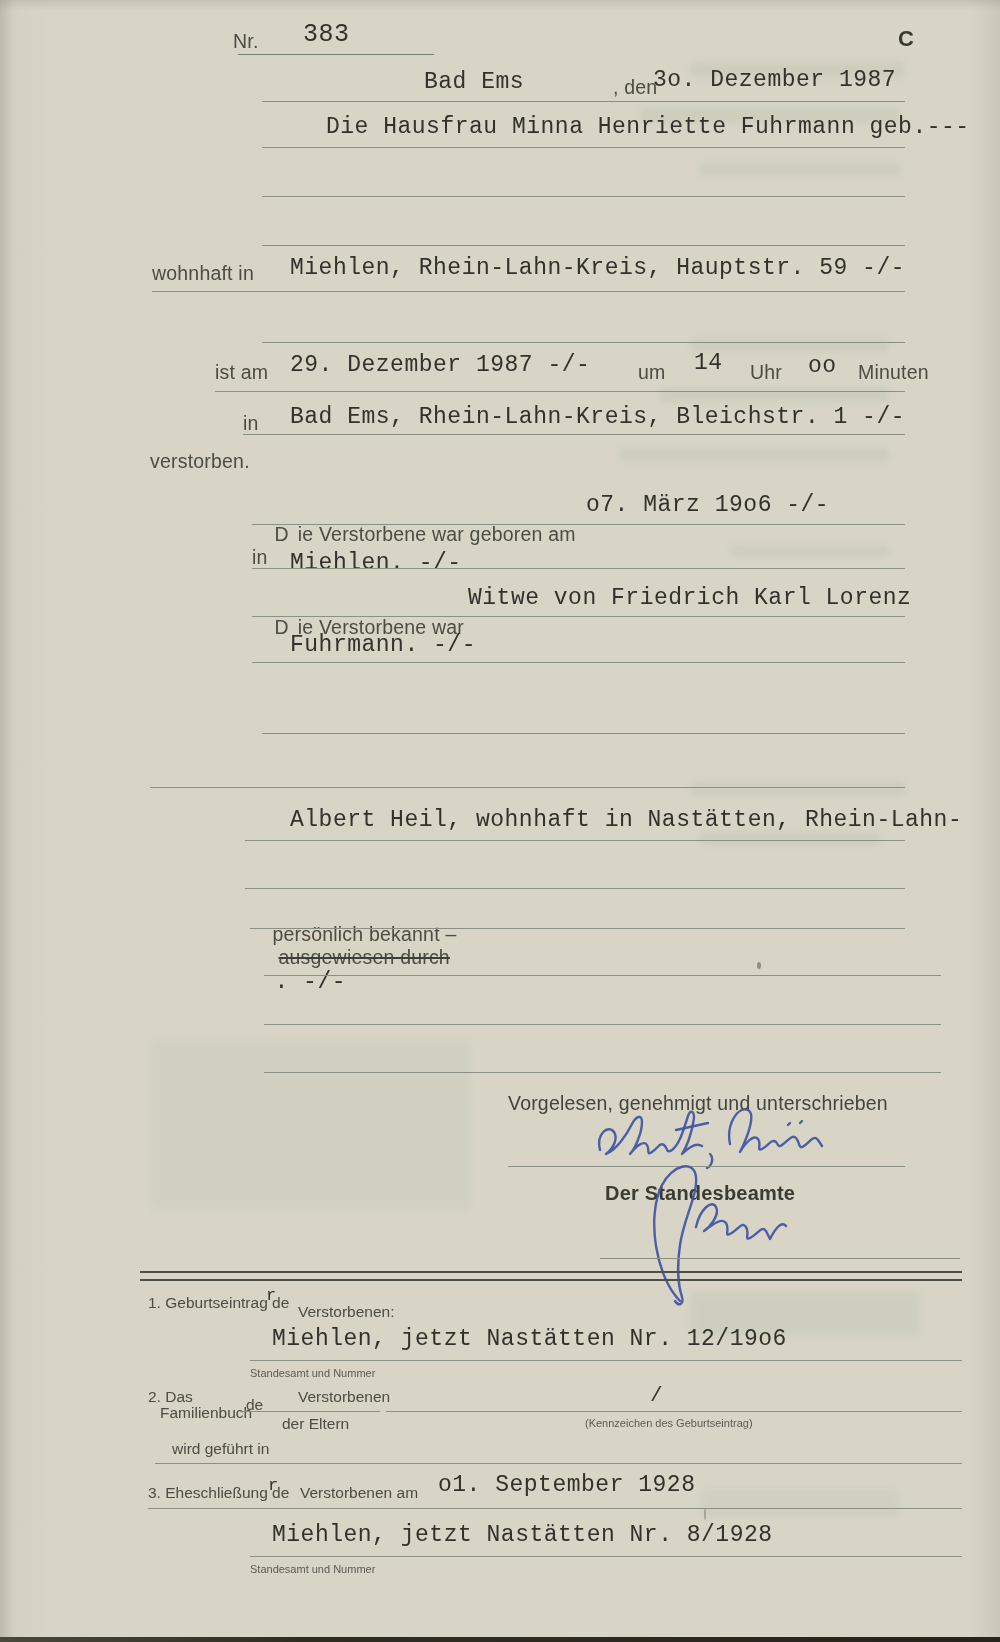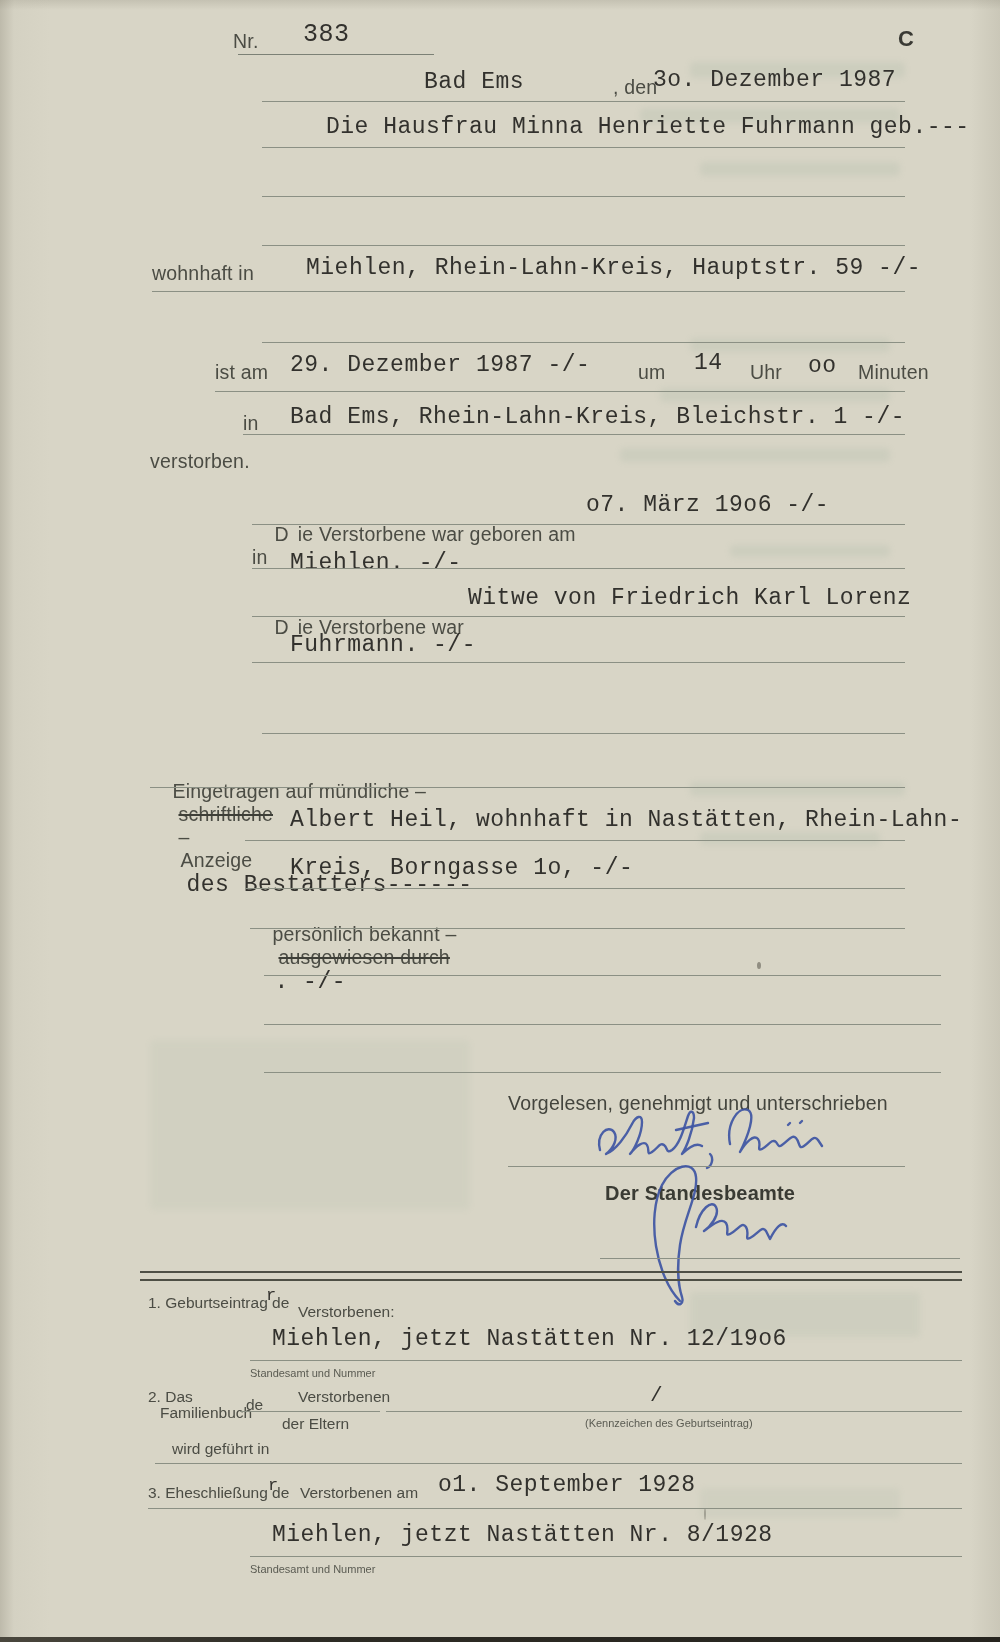--- a/index.html
+++ b/index.html
@@ -60,21 +60,21 @@
   <span class="typed" style="left:653px;top:67px;">3o. Dezember 1987</span>
   <div class="rule" style="left:262px;top:101px;width:643px;"></div>
 
   <span class="typed" style="left:290px;top:114px;margin-left:36px;">Die Hausfrau Minna Henriette Fuhrmann geb.---</span>
   <div class="rule" style="left:262px;top:147px;width:643px;"></div>
   <div class="rule" style="left:262px;top:196px;width:643px;"></div>
 
   <div class="rule" style="left:262px;top:245px;width:643px;"></div>
 
   <span class="form" style="left:152px;top:262px;">wohnhaft in</span>
-  <span class="typed" style="left:306px;top:255px;text-align:center;">Miehlen, Rhein-Lahn-Kreis, Hauptstr. 59 -/-</span>
+  <span class="typed" style="left:290px;top:255px;text-align:center;">Miehlen, Rhein-Lahn-Kreis, Hauptstr. 59 -/-</span>
   <div class="rule" style="left:152px;top:291px;width:753px;"></div>
 
   <div class="rule" style="left:262px;top:342px;width:643px;"></div>
 
   <span class="form" style="left:215px;top:361px;">ist am</span>
   <span class="typed" style="left:290px;top:352px;">29. Dezember 1987 -/-</span>
   <span class="form" style="left:638px;top:361px;">um</span>
   <span class="typed" style="left:694px;top:350px;">14</span>
   <span class="form" style="left:750px;top:361px;">Uhr</span>
   <span class="typed" style="left:808px;top:353px;">oo</span>
@@ -100,32 +100,24 @@
   <div class="form" style="left:252px;top:593px;">
     <span>D</span><span style="margin-left:9px;">ie Verstorbene war</span>
   </div>
   <span class="typed" style="left:468px;top:585px;">Witwe von Friedrich Karl Lorenz</span>
   <div class="rule" style="left:252px;top:616px;width:653px;"></div>
   <span class="typed" style="left:290px;top:632px;">Fuhrmann. -/-</span>
   <div class="rule" style="left:252px;top:662px;width:653px;"></div>
 
   <div class="rule" style="left:262px;top:733px;width:643px;"></div>
 
-  <div class="form" style="left:150px;top:757px;">
-    <span>Eingetragen auf mündliche –</span>
-    <span class="struck" style="margin-left:6px;">schriftliche</span>
-    <span style="margin-left:6px;">–</span>
-    <span style="margin-left:8px;">Anzeige</span>
-    <span class="typed-in" style="margin-left:14px;">des Bestatters------</span>
-  </div>
   <div class="rule" style="left:150px;top:787px;width:755px;"></div>
 
   <span class="typed" style="left:290px;top:807px;">Albert Heil, wohnhaft in Nastätten, Rhein-Lahn-</span>
   <div class="rule" style="left:245px;top:840px;width:660px;"></div>
-  <span class="typed" style="left:290px;top:855px;">Kreis, Borngasse 1o, -/-</span>
   <div class="rule" style="left:245px;top:888px;width:660px;"></div>
 
   <div class="form" style="left:250px;top:900px;">
     <span>persönlich bekannt –</span>
     <span class="struck" style="margin-left:6px;">ausgewiesen durch</span>
     <span class="typed-in" style="margin-left:2px;">. -/-</span>
   </div>
   <div class="rule" style="left:250px;top:928px;width:655px;"></div>
 
   <div class="rule" style="left:264px;top:975px;width:677px;"></div>

